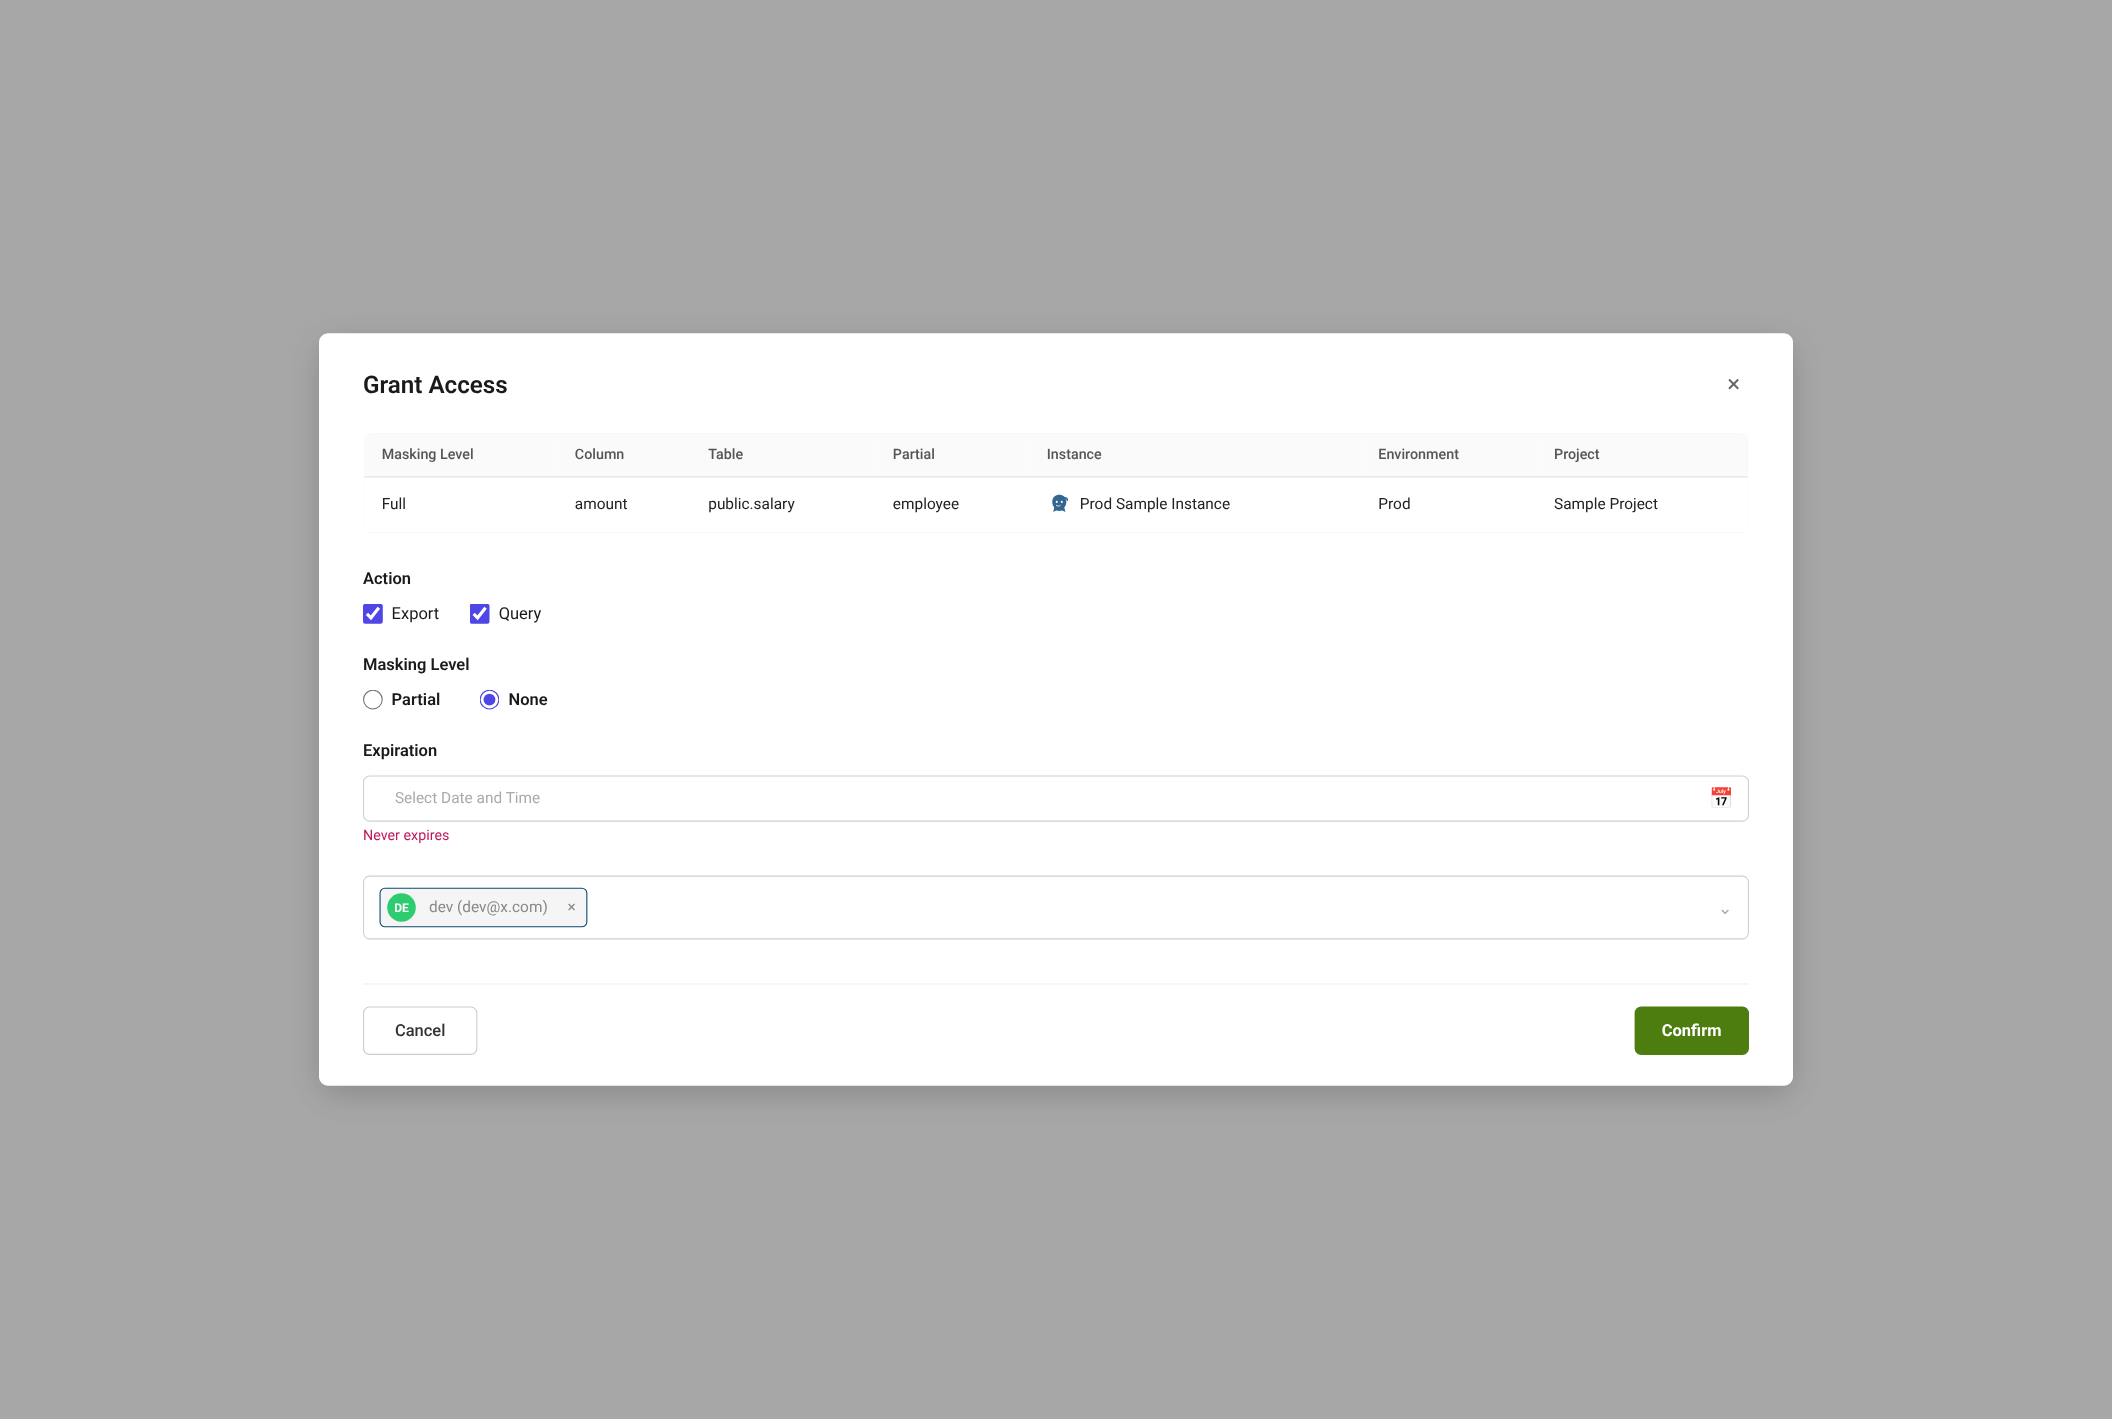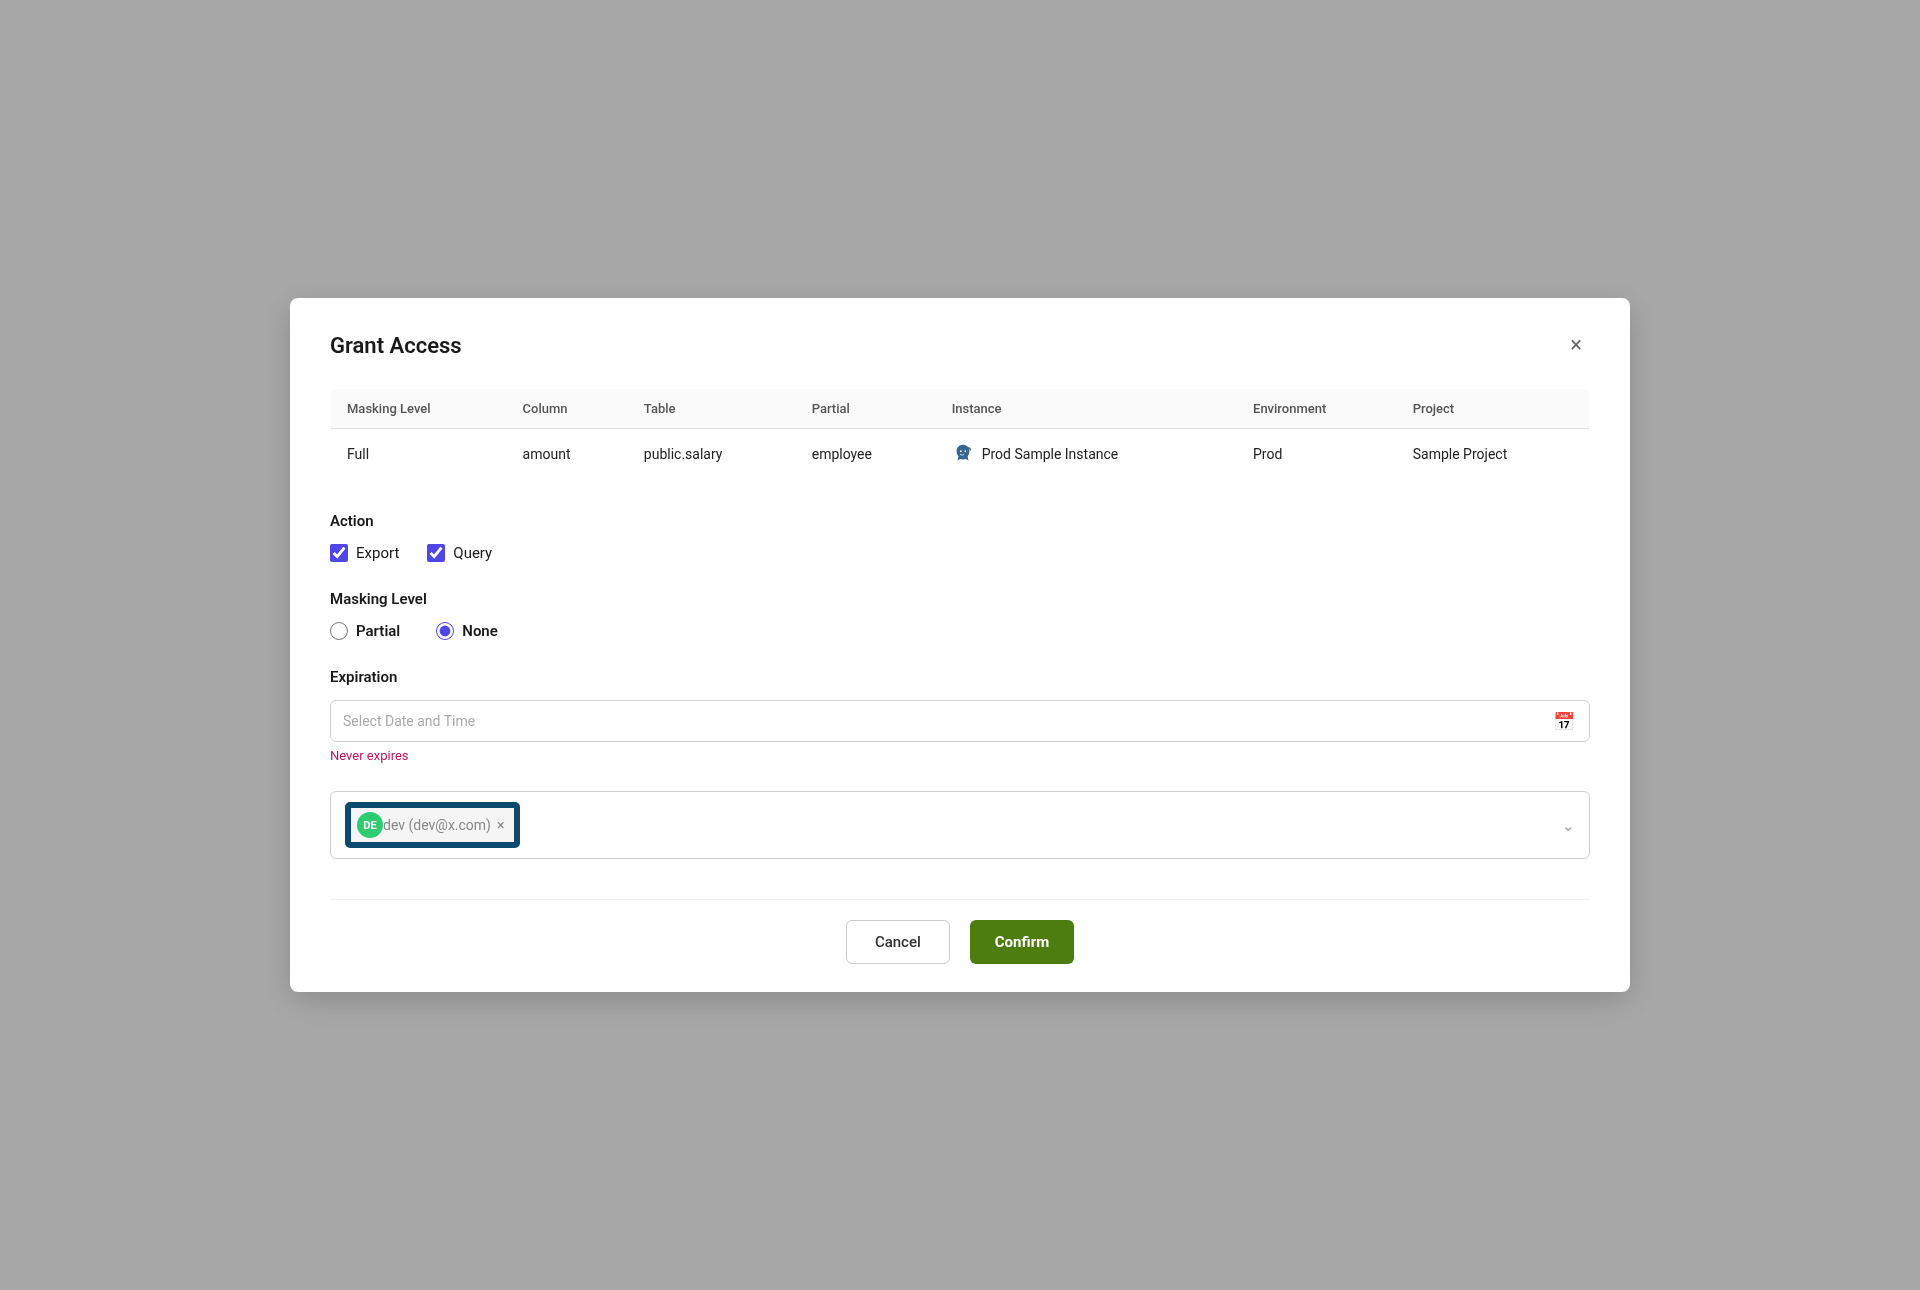--- a/index.html
+++ b/index.html
@@ -175,21 +175,21 @@
     }
 
     
     .expiration-input-wrapper {
       position: relative;
       margin-bottom: 6px;
     }
 
     .expiration-input {
       width: 100%;
-      padding: 12px 12px;
+      padding: 12px 28px;
       font-size: 14px;
       border: 1px solid #d0d0d0;
       border-radius: 6px;
       color: #aaa;
       outline: none;
       background: #fff;
     }
 
     .expiration-input::placeholder {
       color: #aaa;
@@ -217,23 +217,23 @@
       padding: 10px 14px;
       display: flex;
       align-items: center;
       justify-content: space-between;
       background: #fff;
     }
 
     .user-tag {
       display: flex;
       align-items: center;
-      gap: 0;
+      gap: 12px;
       background: #f5f5f5;
-      border: 6px solid #0c4a6e;
+      border: 1px solid #0c4a6e;
       border-radius: 5px;
       padding: 4px 10px 4px 6px;
     }
 
     .user-avatar {
       width: 26px;
       height: 26px;
       border-radius: 50%;
       background: #2ecc71;
       color: #fff;
@@ -264,21 +264,21 @@
     }
 
     .dropdown-chevron {
       color: #aaa;
       font-size: 16px;
     }
 
     
     .modal-footer {
       display: flex;
-      justify-content: center;
+      justify-content: space-between;
       gap: 20px;
       margin-top: 40px;
       padding-top: 20px;
       border-top: 1px solid #f0f0f0;
     }
 
     .btn-cancel {
       padding: 12px 28px;
       font-size: 15px;
       font-weight: 500;

